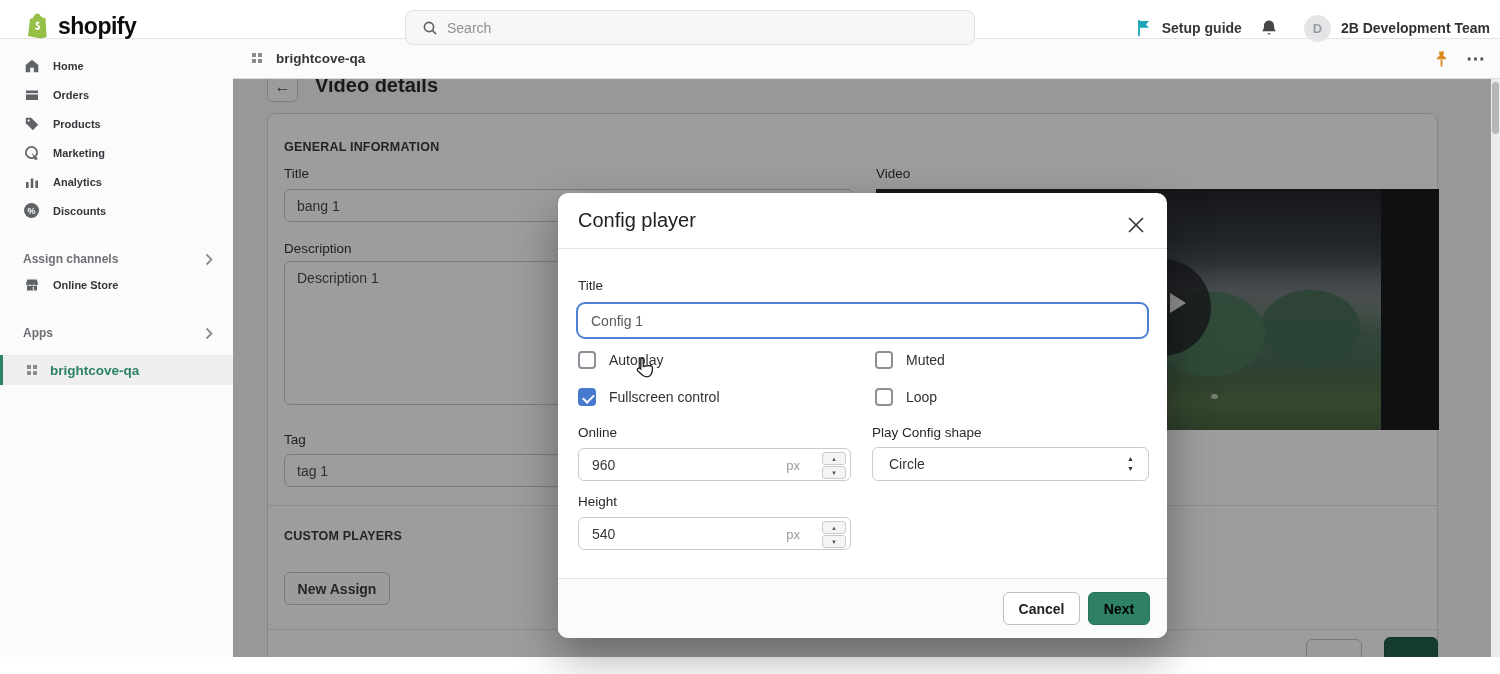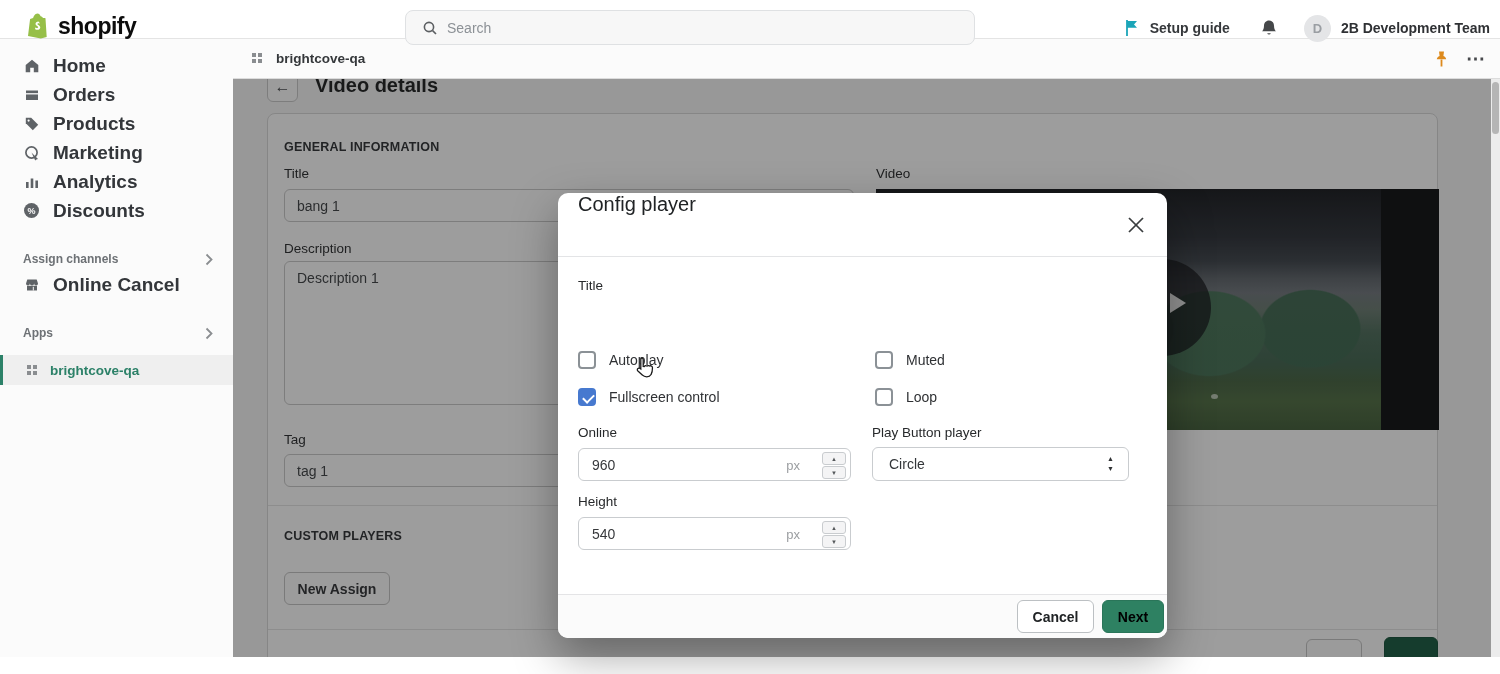--- a/index.html
+++ b/index.html
@@ -9,34 +9,34 @@
   
   .topbar { position:relative; height:39px; background:#ffffff; border-bottom:1px solid #e4e4e4; z-index:20; }
   .brand { position:absolute; left:26px; top:12px; display:flex; align-items:center; gap:7px; }
   .brand-name { font-size:23px; font-weight:800; color:#0d0d0d; letter-spacing:-0.5px; }
   .searchbox { position:absolute; left:405px; top:10px; width:570px; height:35px; background:#f7f7f7;
     border:1px solid #dfe1e3; border-radius:8px; display:flex; align-items:center; padding:0 16px; gap:9px; }
   .searchbox input { border:none; outline:none; background:transparent; font-size:14px; color:#43464a; width:100%;
     font-family:"Liberation Sans",sans-serif; }
   .searchbox input::placeholder { color:#8c9196; }
   .top-right { position:absolute; right:10px; top:0; height:56px; display:flex; align-items:center; }
-  .setup-guide { display:flex; align-items:center; gap:9px; font-size:14px; font-weight:600; color:#35383b; margin-right:30px; cursor:pointer; }
+  .setup-guide { display:flex; align-items:center; gap:9px; font-size:14px; font-weight:600; color:#35383b; margin-right:18px; cursor:pointer; }
   .bell { margin-right:26px; cursor:pointer; display:flex; }
   .account { display:flex; align-items:center; gap:10px; cursor:pointer; }
   .avatar { width:27px; height:27px; border-radius:50%; background:#e4e5e7; color:#9a9ea3; font-size:13px; font-weight:700;
     display:flex; align-items:center; justify-content:center; }
   .account-name { font-size:14px; font-weight:700; color:#2f3134; }
 
   
   .shell { display:flex; height:618px; }
 
   
   .sidebar { width:233px; background:#fbfbfb; flex:none; padding-top:12px; position:relative; z-index:10; }
   .nav-item { height:29px; display:flex; align-items:center; gap:13px; padding-left:23px; cursor:pointer; }
-  .nav-item .lbl { font-size:19px; font-weight:600; color:#33363a; }
+  .nav-item .lbl { font-size:11px; font-weight:600; color:#33363a; }
   .nav-icon { width:17px; display:flex; justify-content:center; }
   .nav-section { height:22px; margin-top:23px; display:flex; align-items:center; justify-content:space-between;
     padding:0 20px 0 23px; cursor:pointer; }
   .nav-section .sec-lbl { font-size:12px; font-weight:600; color:#6d7175; }
   .app-row { height:30px; margin-top:11px; background:#efefef; display:flex; align-items:center; gap:12px;
     padding-left:27px; position:relative; cursor:pointer; }
   .app-row .bar { position:absolute; left:0; top:0; width:3px; height:100%; background:#2c8168; }
   .app-row .lbl { font-size:13.5px; font-weight:700; color:#2c8168; }
   .pct-badge { width:15px; height:15px; border-radius:50%; background:#5f6367; color:#fbfbfb; font-size:9px; font-weight:700;
     display:flex; align-items:center; justify-content:center; }
@@ -88,49 +88,49 @@
   .page-btn.ghost { left:1038px; top:525px; width:56px; background:#fcfcfc; border:1px solid #c3c3c3; cursor:pointer; }
   .page-btn.primary { left:1116px; top:523px; width:54px; background:#15593e; border:1px solid #124f37; cursor:pointer; }
 
   .overlay { position:absolute; inset:0; background:rgba(22,22,22,0.42); z-index:5; }
   .scrollbar { position:absolute; right:0; top:0; width:9px; height:578px; background:#ececec; z-index:6; }
   .scroll-thumb { position:absolute; right:1px; top:3px; width:7px; height:52px; border-radius:4px; background:#b5b5b5; cursor:pointer; }
 
   
   .modal { position:absolute; left:558px; top:193px; width:609px; height:445px; background:#ffffff; border-radius:10px;
     box-shadow:0 18px 45px rgba(0,0,0,.35); z-index:50; }
-  .modal-header { position:relative; height:64px; display:flex; padding:0 20px;
+  .modal-header { position:relative; height:56px; display:flex; align-items:center; padding:0 20px;
     border-bottom:1px solid #e3e4e6; }
   .modal-title { font-size:20px; color:#202325; }
   .modal-close { position:absolute; right:19px; top:20px; width:24px; height:24px; display:flex; align-items:center;
     justify-content:center; cursor:pointer; }
   .m-label { position:absolute; font-size:13.5px; color:#27292b; }
   .m-title-input { position:absolute; left:18px; top:109px; width:573px; height:37px; border:2px solid #4b80d4;
     border-radius:9px; background:#fff; font-size:14px; color:#595c5f; padding:0 13px; outline:none;
     font-family:"Liberation Sans",sans-serif; }
   .chk { position:absolute; display:flex; align-items:center; gap:13px; cursor:pointer; }
   .cbx { width:18px; height:18px; border:2px solid #8b9196; border-radius:4px; background:#fff; position:relative; flex:none; }
   .cbx.checked { background:#4779cf; border-color:#4779cf; }
   .cbx.checked:after { content:""; position:absolute; left:3px; top:4px; width:9px; height:5px;
     border-left:2px solid #fff; border-bottom:2px solid #fff; transform:rotate(-45deg); }
   .chk .lbl { font-size:14px; color:#2f3134; }
   .num-field { position:absolute; width:273px; height:33px; border:1px solid #c9cccf; border-radius:6px; background:#fff; }
   .num-field .val { position:absolute; left:13px; top:8px; font-size:14px; color:#37393c; }
   .num-field .unit { position:absolute; right:50px; top:9px; font-size:13px; color:#9b9ea1; }
   .stepper { position:absolute; right:4px; top:3px; width:24px; height:27px; display:flex; flex-direction:column; gap:1px; }
   .step-btn { flex:1; background:#f4f4f5; border:1px solid #c9cccf; border-radius:3px; font-size:6px; color:#55585b;
     display:flex; align-items:center; justify-content:center; cursor:pointer; line-height:1; }
-  .select-field { position:absolute; left:314px; top:254px; width:257px; height:34px; border:1px solid #c9cccf;
+  .select-field { position:absolute; left:314px; top:254px; width:277px; height:34px; border:1px solid #c9cccf;
     border-radius:6px; background:#fff; cursor:pointer; }
   .select-field .val { position:absolute; left:16px; top:8px; font-size:14px; color:#333639; }
   .select-arrows { position:absolute; right:14px; top:6px; display:flex; flex-direction:column; font-size:7px;
     color:#2f3133; line-height:10px; align-items:center; }
-  .modal-footer { position:absolute; left:0; bottom:0; width:100%; height:44px; background:#fbfbfb;
+  .modal-footer { position:absolute; left:0; bottom:0; width:100%; height:60px; background:#fbfbfb;
     border-top:1px solid #e4e4e6; border-radius:0 0 10px 10px; display:flex; align-items:center;
-    justify-content:flex-end; gap:8px; padding-right:3px; }
+    justify-content:flex-end; gap:8px; padding-right:17px; }
   .btn { height:33px; border-radius:6px; font-size:14px; font-weight:600; cursor:pointer;
     font-family:"Liberation Sans",sans-serif; }
   .btn-cancel { width:77px; background:#fff; border:1px solid #bcc0c3; color:#202325; }
   .btn-next { width:62px; background:#2e8162; border:1px solid #2a7559; color:#000000; }
 
   .cursor { position:absolute; left:634px; top:356px; z-index:60; pointer-events:none; }
 </style>
 </head>
 <body>
 
@@ -244,21 +244,21 @@
         </span>
     </div>
     <div class="nav-item">
       <span class="nav-icon">
           <svg width="16" height="16" viewBox="0 0 16 16">
             <path d="M2 6.5 3.3 2.5h9.4L14 6.5a1.9 1.9 0 0 1-3.9 0 2 2 0 0 1-4.2 0 1.9 1.9 0 0 1-3.9 0z" fill="#5f6367"></path>
             <path d="M3 8.8h10v4.7H3z" fill="#5f6367"></path>
             <path d="M9.3 9.8v3.7" stroke="#fbfbfb" stroke-width="1"></path>
           </svg>
         </span>
-      <span class="lbl">Online Cancel</span>
+      <span class="lbl">Online Store</span>
     </div>
 
     <div class="nav-section">
       <span class="sec-lbl">Apps</span>
       <span style="display:flex">
           <svg width="8" height="13" viewBox="0 0 8 13" fill="none" stroke="#8a8d90" stroke-width="1.8">
             <path d="M1.5 1.5 6.5 6.5 1.5 11.5"></path>
           </svg>
         </span>
     </div>
@@ -350,20 +350,21 @@
     <span class="modal-title">Config player</span>
     <span class="modal-close">
       <svg width="18" height="18" viewBox="0 0 18 18" stroke="#3a3d3f" stroke-width="1.7">
           <line x1="2" y1="2" x2="16" y2="16"></line>
           <line x1="16" y1="2" x2="2" y2="16"></line>
         </svg>
     </span>
   </div>
 
   <div class="m-label" style="left:20px; top:85px">Title</div>
+  <input class="m-title-input" value="Config 1" style="">
 
   <div class="chk" style="left:20px; top:158px">
     <span class="cbx"></span>
     <span class="lbl">Autoplay</span>
   </div>
   <div class="chk" style="left:317px; top:158px">
     <span class="cbx"></span>
     <span class="lbl">Muted</span>
   </div>
   <div class="chk" style="left:20px; top:195px">
@@ -378,21 +379,21 @@
   <div class="m-label" style="left:20px; top:232px">Online</div>
   <div class="num-field" style="left:20px; top:255px">
     <span class="val">960</span>
     <span class="unit">px</span>
     <span class="stepper">
       <span class="step-btn">▲</span>
       <span class="step-btn">▼</span>
     </span>
   </div>
 
-  <div class="m-label" style="left:314px; top:232px">Play Button player</div>
+  <div class="m-label" style="left:314px; top:232px">Play Config shape</div>
   <div class="select-field">
     <span class="val">Circle</span>
     <span class="select-arrows">
       <span>▲</span>
         <span>▼</span>
     </span>
   </div>
 
   <div class="m-label" style="left:20px; top:301px">Height</div>
   <div class="num-field" style="left:20px; top:324px">

